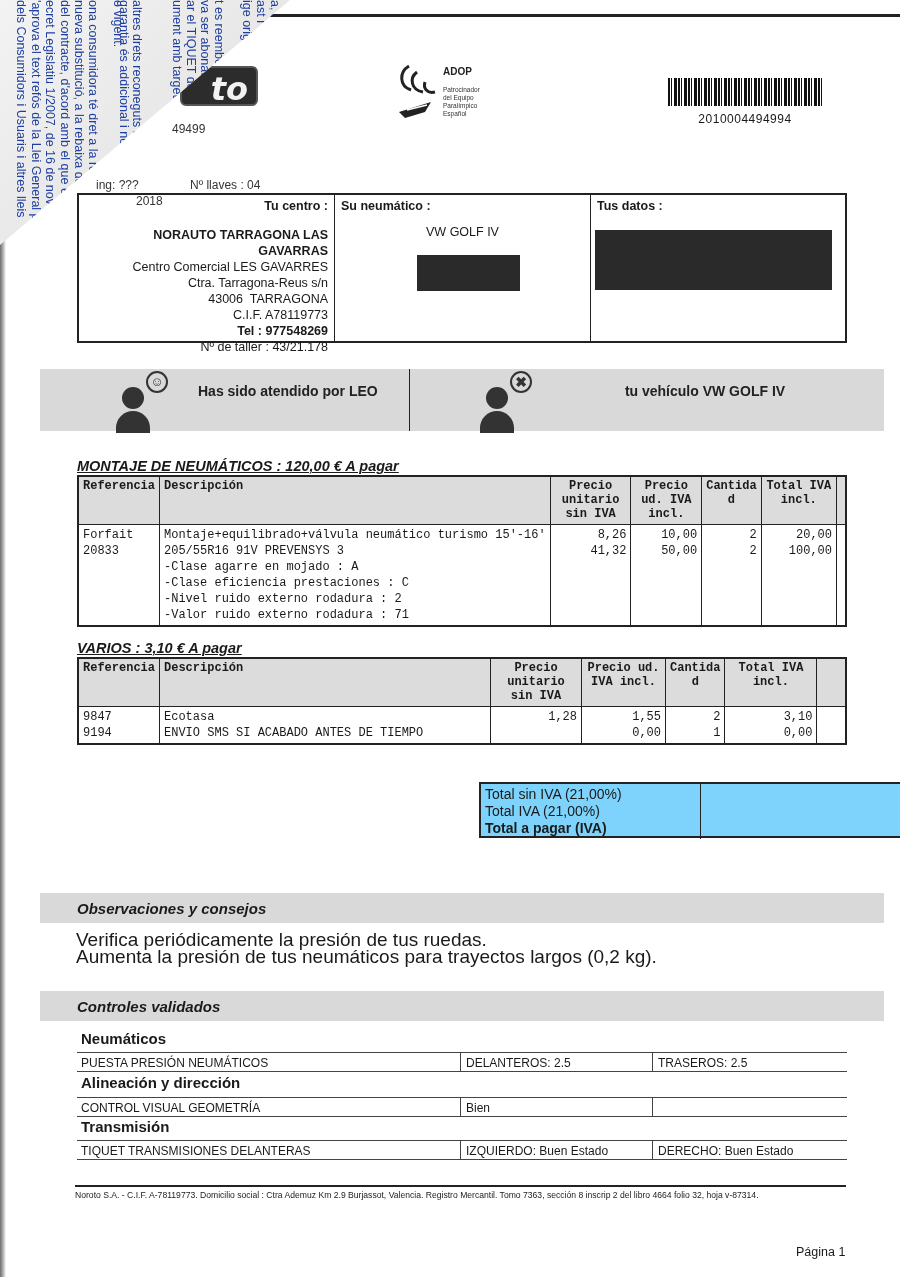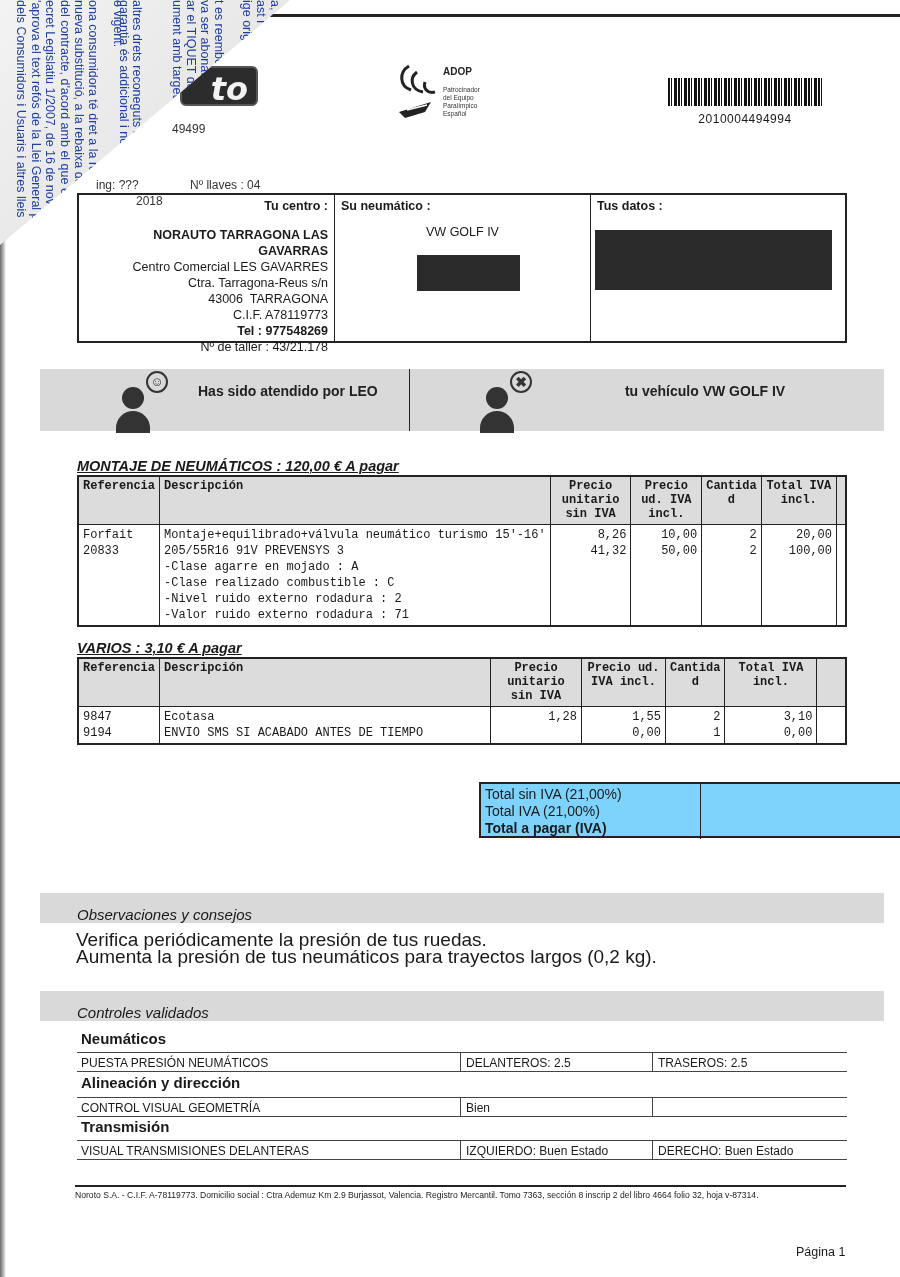--- a/index.html
+++ b/index.html
@@ -66,21 +66,21 @@
   .cell-lines div { white-space: nowrap; }
 
   
   .totals { position: absolute; left: 479px; top: 782px; width: 432px; height: 56px; border: 2px solid #222; background: #7dd3fc; display: flex; flex-direction: column; }
   .totals .lbl { width: 220px; border-right: 1px solid #222; padding: 2px 4px; font-size: 14px; line-height: 17px; }
   .totals .val { flex: 1; padding: 2px 4px; text-align: right; font-size: 14px; line-height: 17px; }
   .bold { font-weight: bold; }
 
   
   .bar { position: absolute; left: 40px; width: 844px; height: 30px; background: #d9d9d9; }
-  .bar span { position: absolute; left: 37px; top: 13px; font-style: italic; font-weight: normal; font-size: 15px; }
+  .bar span { position: absolute; left: 37px; top: 7px; font-style: italic; font-weight: bold; font-size: 15px; }
   .obs { position: absolute; left: 76px; top: 931px; font-size: 19px; line-height: 17px; }
 
   .ctrl-h { position: absolute; left: 81px; font-weight: bold; font-size: 15px; }
   .ctrl-row { position: absolute; left: 77px; width: 770px; height: 20px; border-top: 1px solid #444; border-bottom: 1px solid #444; font-size: 12px; }
   .ctrl-row div { position: absolute; top: 3px; }
   .ctrl-row .sep { position: absolute; top: 0; width: 1px; height: 18px; background: #444; }
 
   .footer-line { position: absolute; left: 75px; top: 1185px; width: 771px; height: 2px; background: #222; }
   .footer { position: absolute; left: 75px; top: 1190px; font-size: 8.6px; color: #222; white-space: nowrap; }
   .page { position: absolute; left: 796px; top: 1245px; font-size: 12.5px; }
@@ -183,21 +183,21 @@
   </tr>
   <tr style="height:98px;">
     <td class="cell-lines">
           <div>Forfait</div>
           <div>20833</div>
         </td>
     <td class="cell-lines">
       <div>Montaje+equilibrado+válvula neumático turismo 15'-16'</div>
           <div>205/55R16 91V PREVENSYS 3</div>
           <div>-Clase agarre en mojado : A</div>
-      <div>-Clase realizado combustible : C</div>
+      <div>-Clase eficiencia prestaciones : C</div>
           <div>-Nivel ruido externo rodadura : 2</div>
           <div>-Valor ruido externo rodadura : 71</div>
     </td>
     <td class="r cell-lines">
           <div>8,26</div>
           <div>41,32</div>
         </td>
     <td class="r cell-lines">
           <div>10,00</div>
           <div>50,00</div>
@@ -299,21 +299,21 @@
 <div class="ctrl-row" style="top:1097px;">
   <div style="left:4px;">CONTROL VISUAL GEOMETRÍA</div>
   <span class="sep" style="left:383px;"></span>
   <div style="left:389px;">Bien</div>
   <span class="sep" style="left:575px;"></span>
   <div style="left:581px;"></div>
 </div>
 
 <div class="ctrl-h" style="top:1118px;">Transmisión</div>
 <div class="ctrl-row" style="top:1140px;">
-  <div style="left:4px;">VISUAL TRANSMISIONES DELANTERAS</div>
+  <div style="left:4px;">TIQUET TRANSMISIONES DELANTERAS</div>
   <span class="sep" style="left:383px;"></span>
   <div style="left:389px;">IZQUIERDO: Buen Estado</div>
   <span class="sep" style="left:575px;"></span>
   <div style="left:581px;">DERECHO: Buen Estado</div>
 </div>
 
 <div class="footer-line"></div>
 <div class="footer">Noroto S.A. - C.I.F. A-78119773. Domicilio social : Ctra Ademuz Km 2.9 Burjassot, Valencia. Registro Mercantil. Tomo 7363, sección 8 inscrip 2 del libro 4664 folio 32, hoja v-87314.</div>
 <div class="page">Página 1</div>
 

